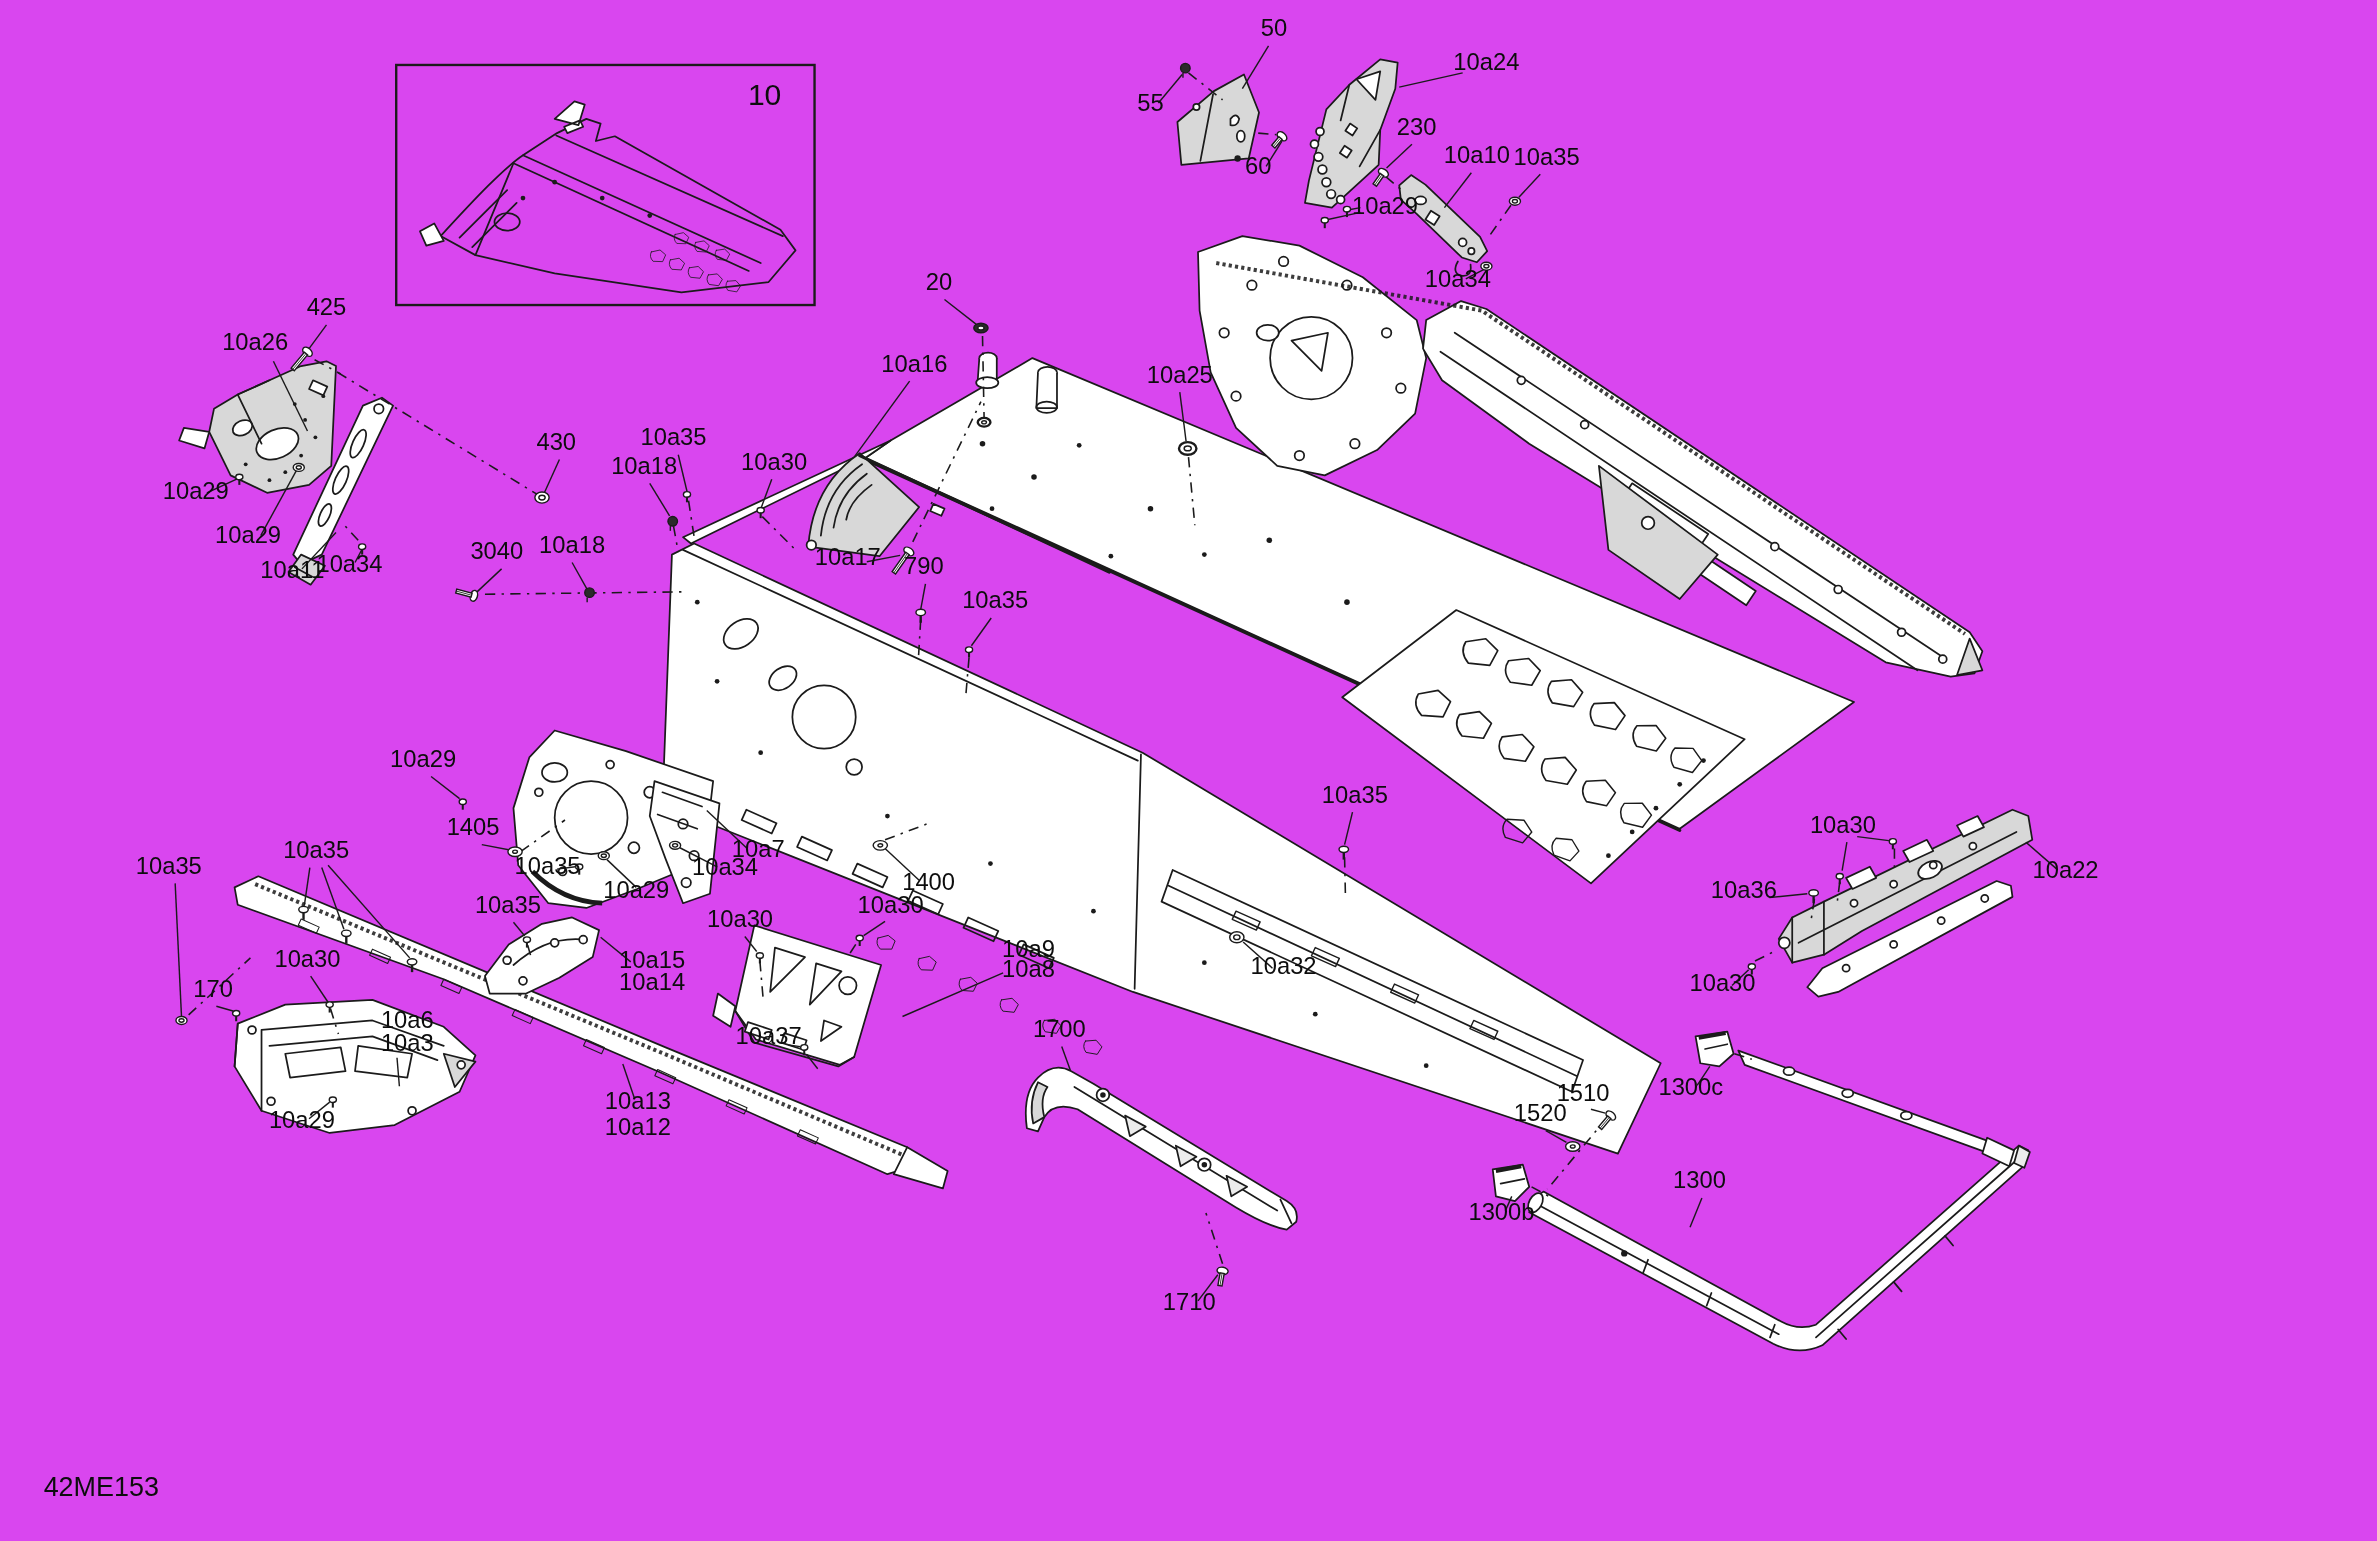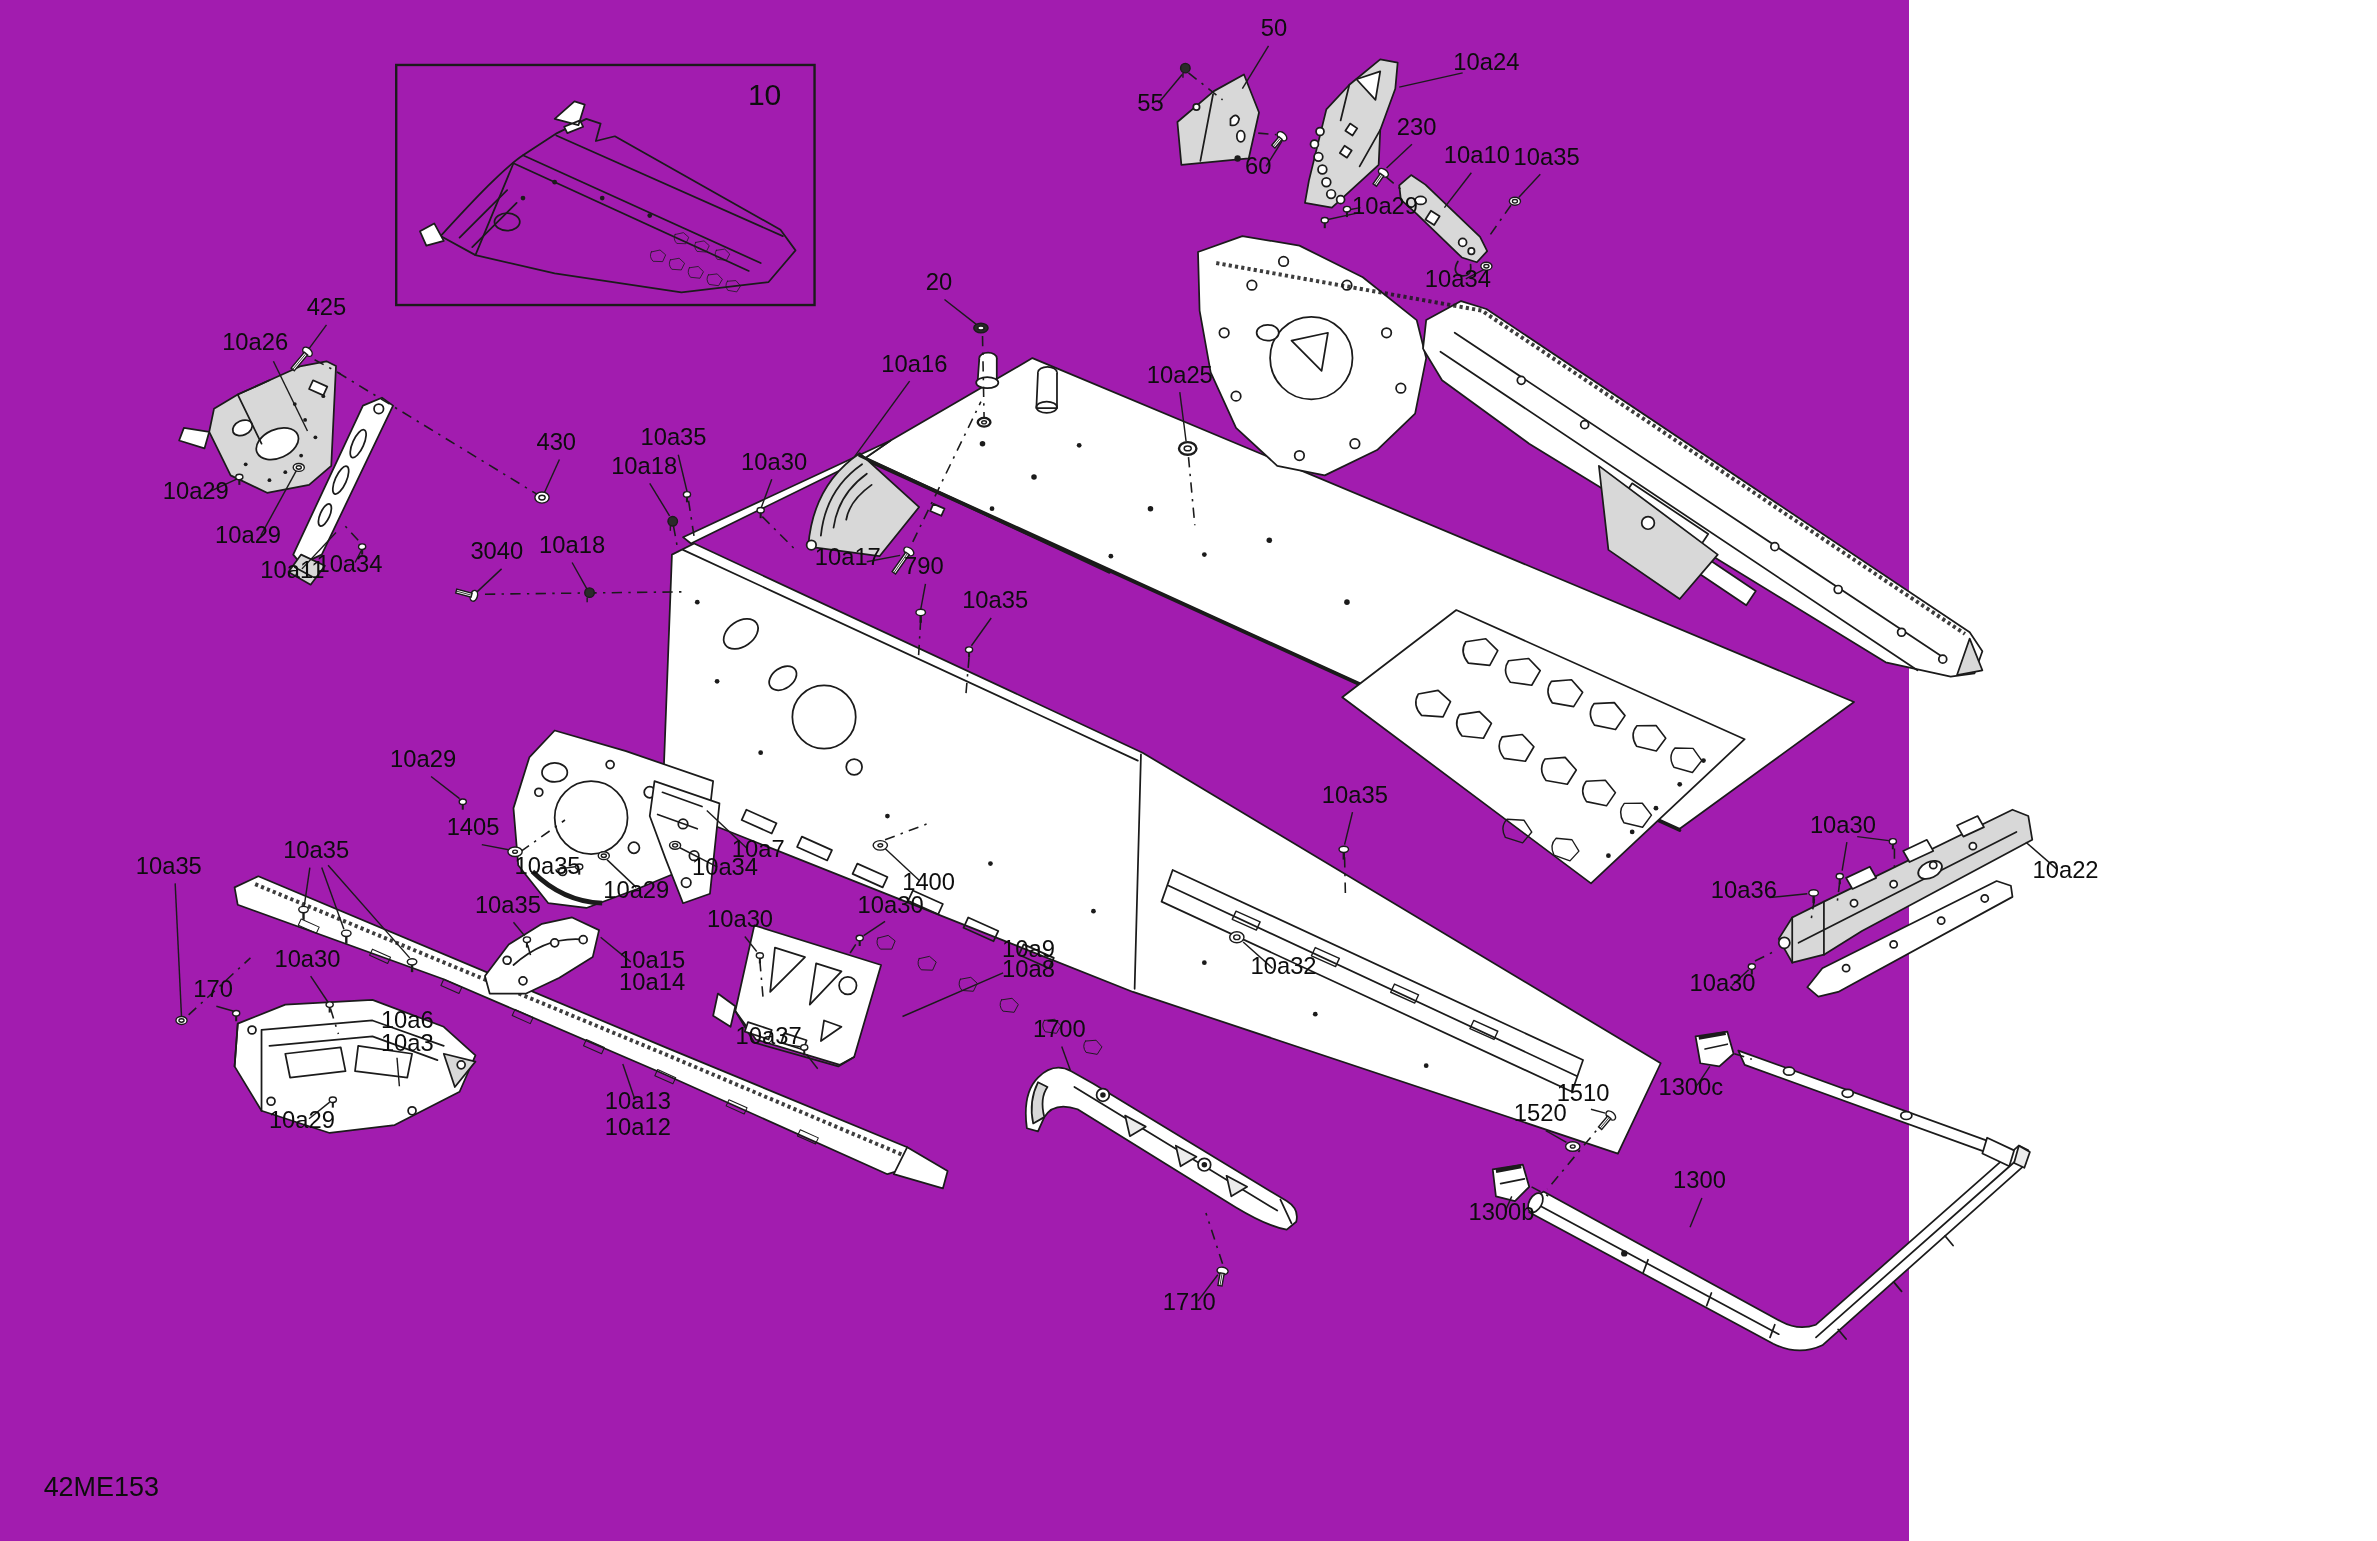--- a/index.html
+++ b/index.html
@@ -1,16 +1,16 @@
 <!DOCTYPE html>
 <html style="font-size:12.7px"><head>
 <meta charset="utf-8">
 <style>
   html,body{margin:0;padding:0;background:#fff;}
-  #stage{position:relative;width:1909px;height:1541px;background:#a21caf;
+  #stage{position:relative;width:2377px;height:1541px;background:#d946ef;
          font-family:"Liberation Sans", sans-serif;text-align:center;}
   svg{display:block}
   .ln{fill:none;stroke:#1b1b1b;stroke-width:2.2;stroke-linejoin:round;stroke-linecap:round}
   .wh{fill:#ffffff;stroke:#1b1b1b;stroke-width:2.2;stroke-linejoin:round}
   .gr{fill:#d8d8d8;stroke:#1b1b1b;stroke-width:2.2;stroke-linejoin:round}
   .g2{fill:#ececec;stroke:#1b1b1b;stroke-width:2.2;stroke-linejoin:round}
   .bold{stroke-width:4}
   .serr{stroke:#1b1b1b;stroke-width:5;stroke-dasharray:4 4;opacity:.85;fill:none}
   text.lbl{fill:#0d0d0d}
 </style>

